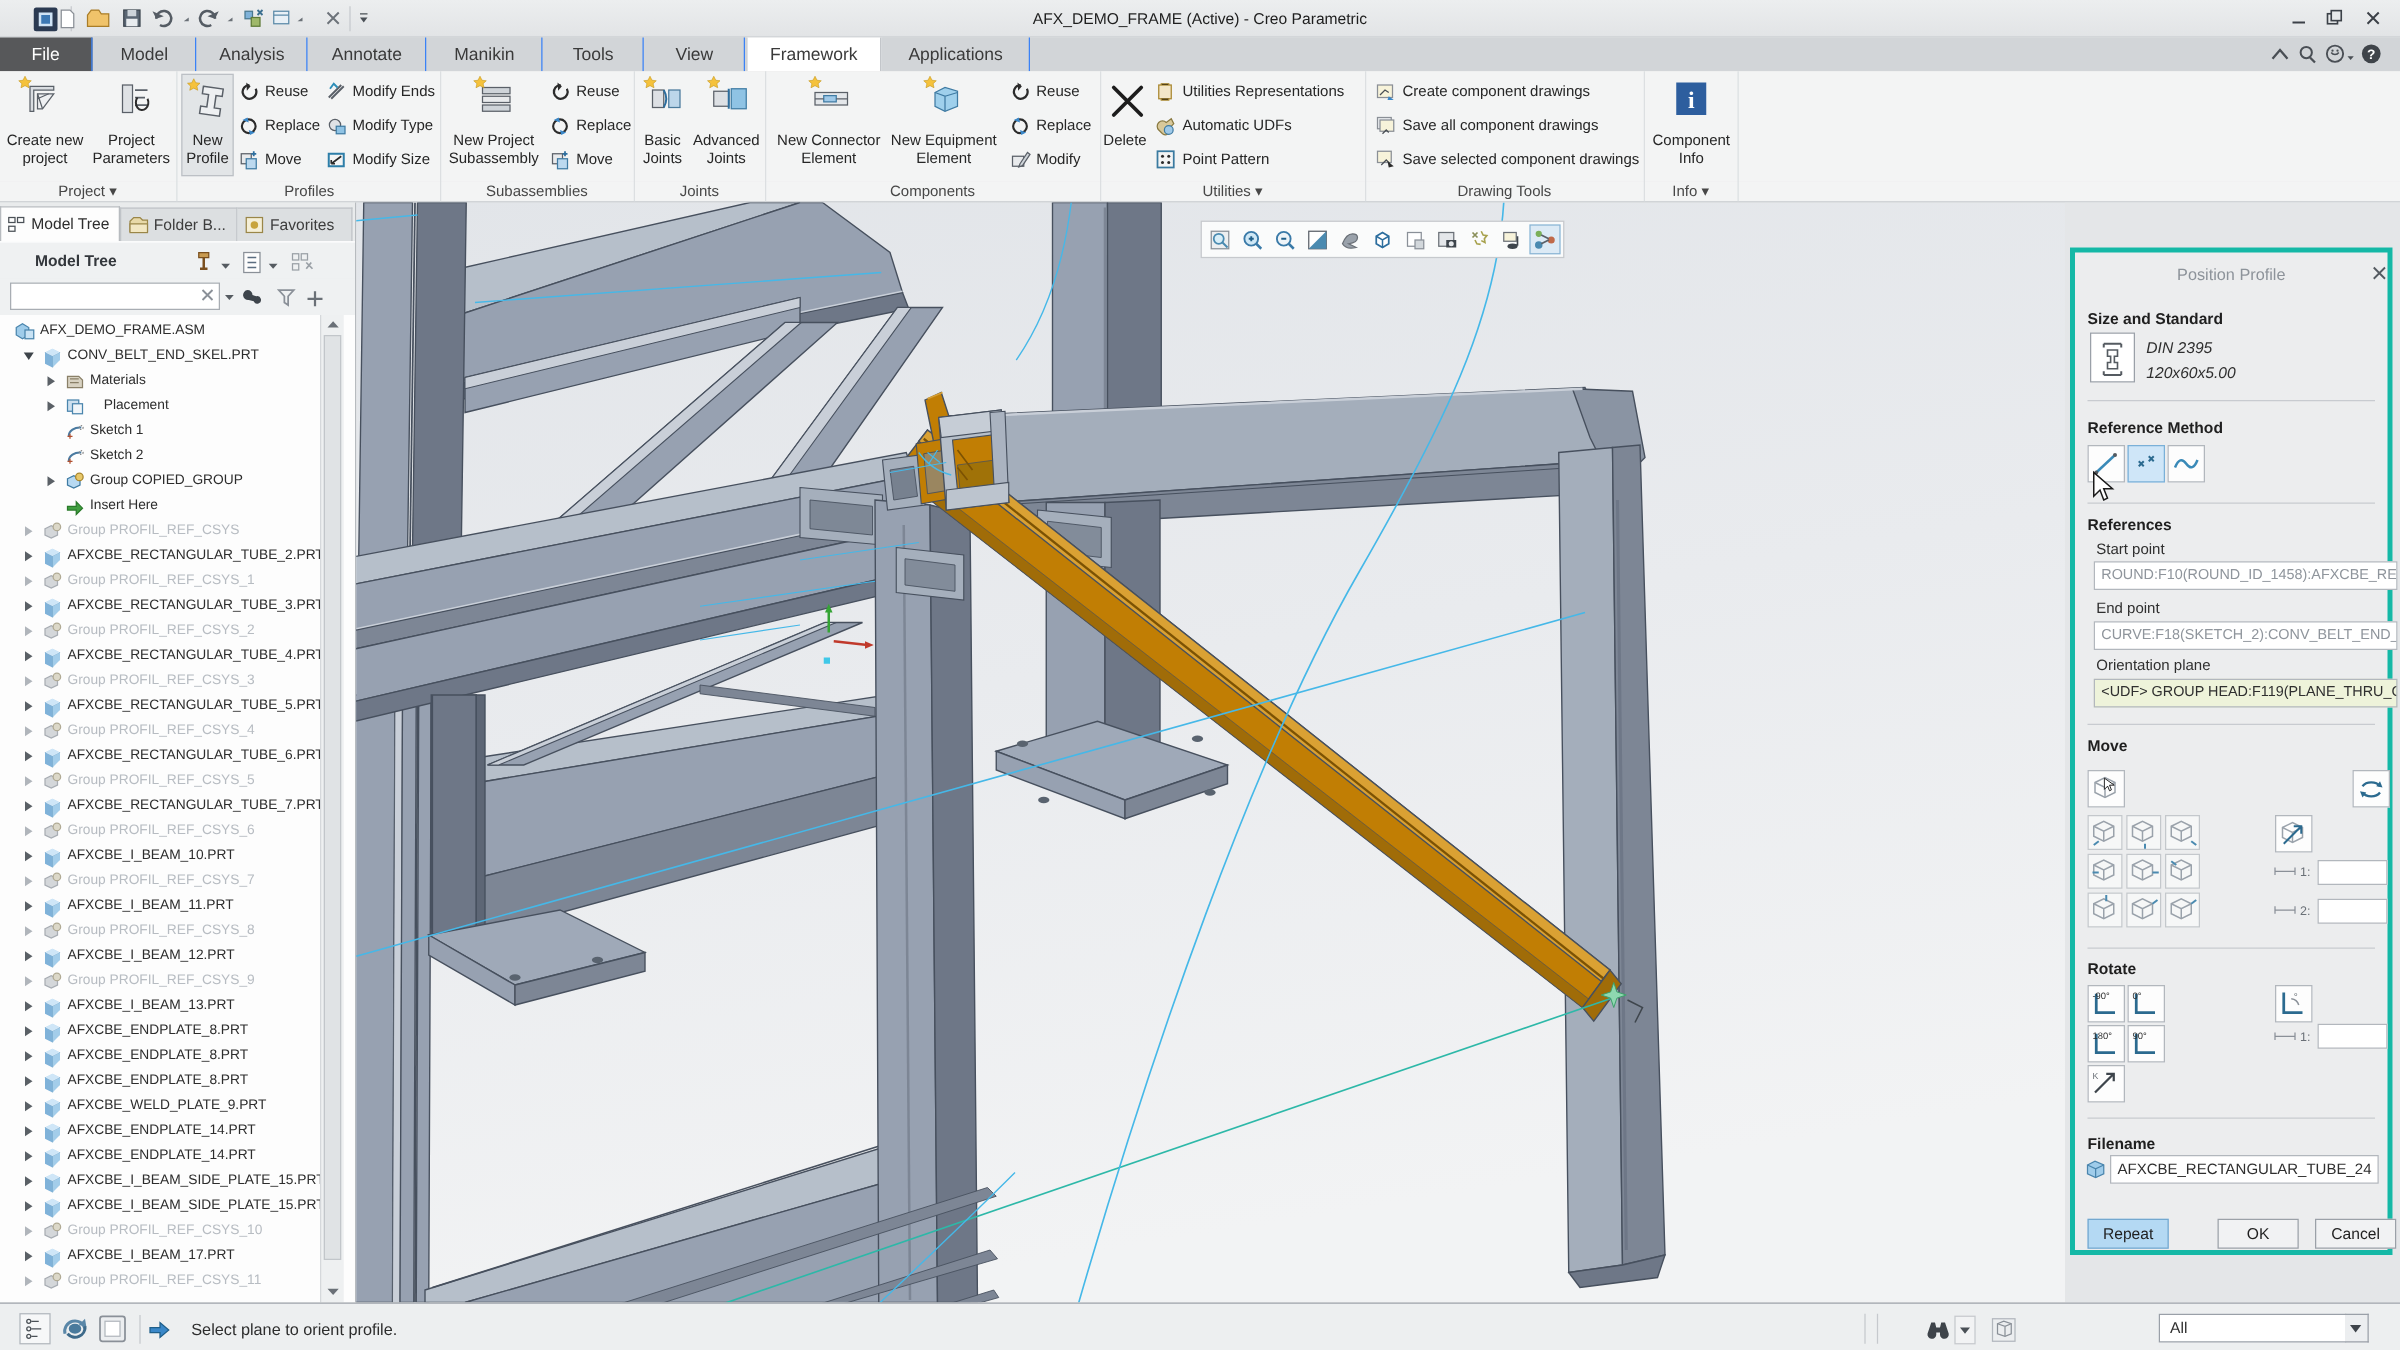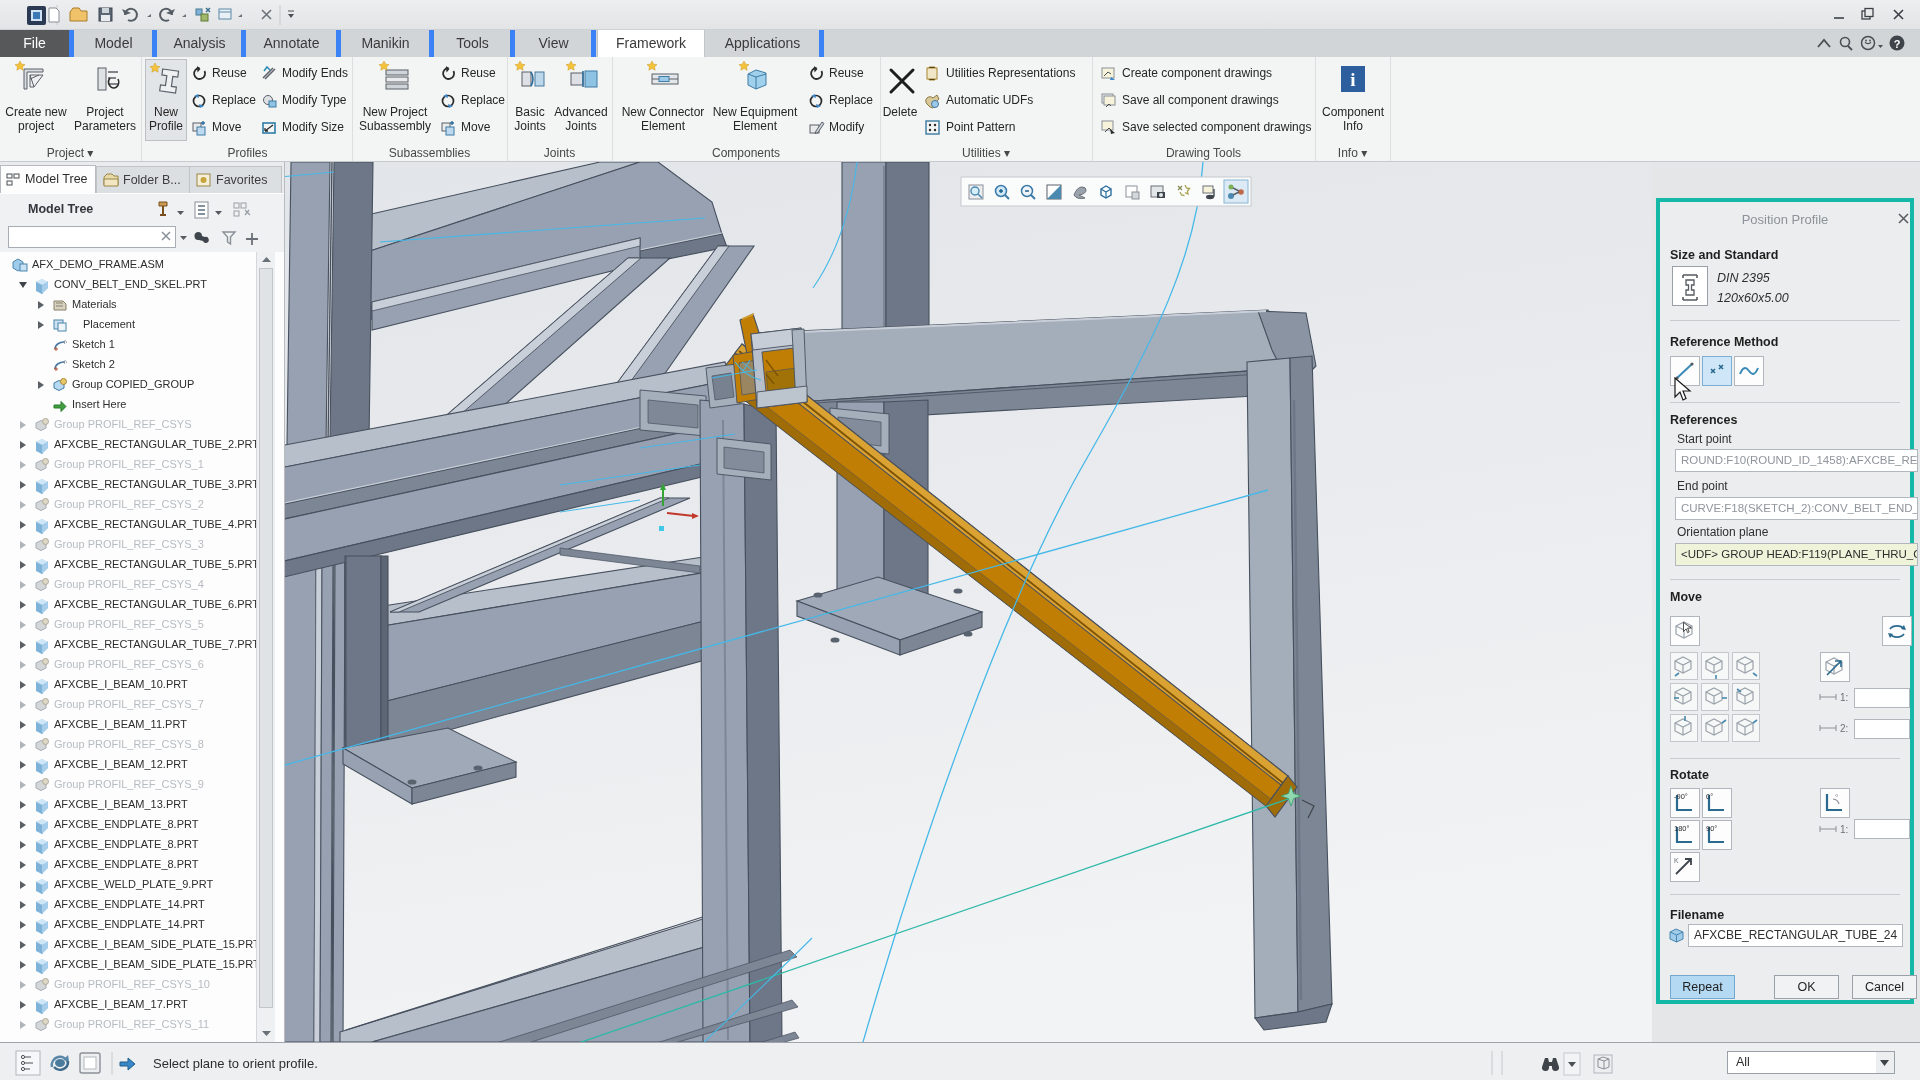--- a/index.html
+++ b/index.html
@@ -1,20 +1,20 @@
 <!DOCTYPE html>
 <html><head><meta charset="utf-8">
 <style>
 *{margin:0;padding:0;box-sizing:border-box;}
 html,body{width:1920px;height:1080px;overflow:hidden;font-family:"Liberation Sans",sans-serif;background:#e7e9ea;}
 .abs{position:absolute;}
 #titlebar{position:absolute;left:0;top:0;width:1920px;height:30px;background:linear-gradient(#eceeef,#e2e4e6);border-bottom:1px solid #cdd0d4;}
 #title{position:absolute;top:8px;width:100%;text-align:center;font-size:12.5px;color:#1e1e1e;}
 #tabrow{position:absolute;left:0;top:30px;width:1920px;height:27px;background:#d2d5d8;}
-.tab{position:absolute;top:0;height:27px;line-height:27px;text-align:center;font-size:14px;color:#3a3a3a;background:#d2d5d8;border-right:5px solid #3b82f6;}
+.tab{position:absolute;top:0;height:27px;line-height:27px;text-align:center;font-size:14px;color:#3a3a3a;background:#d2d5d8;border-right:1px solid #3b82f6;}
 #ribbon{position:absolute;left:0;top:57px;width:1920px;height:88px;background:#f3f4f4;}
 #grouplabels{position:absolute;left:0;top:145px;width:1920px;height:17px;background:#f3f4f4;border-bottom:1px solid #c6c9cd;}
 .glabel{position:absolute;top:146px;font-size:12px;color:#474747;text-align:center;}
 .gsep{position:absolute;top:57px;width:1px;height:104px;background:#dcdfe1;}
 .ritem{position:absolute;font-size:12px;color:#262626;}
 .rlabel2{position:absolute;font-size:12px;color:#262626;text-align:center;line-height:14px;}
 #leftpanel{position:absolute;left:0;top:162px;width:285px;height:880px;background:#e9ebec;border-right:1px solid #b7bbbf;}
 #treearea{position:absolute;left:0;top:90px;width:284px;height:790px;background:#fdfdfd;}
 .trow{position:absolute;height:20px;font-size:11px;color:#2d2d2d;white-space:nowrap;}
 .trow.grey{color:#b7bcc2;}
@@ -51,20 +51,21 @@
       <rect x="201" y="14" width="7" height="7" fill="#9fb86a" stroke="#5e7a37"></rect>
       <path d="M206 8 l4 4 M206 12 l4 -4" stroke="#3b6f8f" stroke-width="1.5"></path>
 <rect x="219" y="9" width="12" height="10" fill="#e8f0f6" stroke="#5b8aa8"></rect>
       <path d="M219 12 h12" stroke="#5b8aa8"></path>
       <path d="M238 17 l4 0 0 -3 z" fill="#6a7077"></path>
 <path d="M262 10 l9 9 m0 -9 l-9 9" stroke="#6d737a" stroke-width="1.6"></path>
 <line x1="280" y1="5" x2="280" y2="25" stroke="#c6c9cd"></line>
 <path d="M288 14 h6 l-3 4 z" fill="#4a5056"></path>
       <path d="M288 11 h6" stroke="#4a5056"></path>
 </svg>
+<div id="title">AFX_DEMO_FRAME (Active) - Creo Parametric</div>
 <svg class="abs" style="right:0;top:0" width="100" height="30">
 <path d="M14 18 h10" stroke="#3c4148" stroke-width="1.6"></path>
 <rect x="42" y="11" width="8" height="8" fill="none" stroke="#3c4148" stroke-width="1.3"></rect>
       <rect x="45" y="8.5" width="8" height="8" fill="#e7e9ea" stroke="#3c4148" stroke-width="1.3"></rect>
 <path d="M74 10 l9 9 m0 -9 l-9 9" stroke="#3c4148" stroke-width="1.6"></path>
 </svg>
 </div>
 <div id="tabrow">
 <div class="tab" style="left:0px;width:74px;background:#57585a;color:#fff;">File</div>
 <div class="tab" style="left:75px;width:82px;">Model</div>

